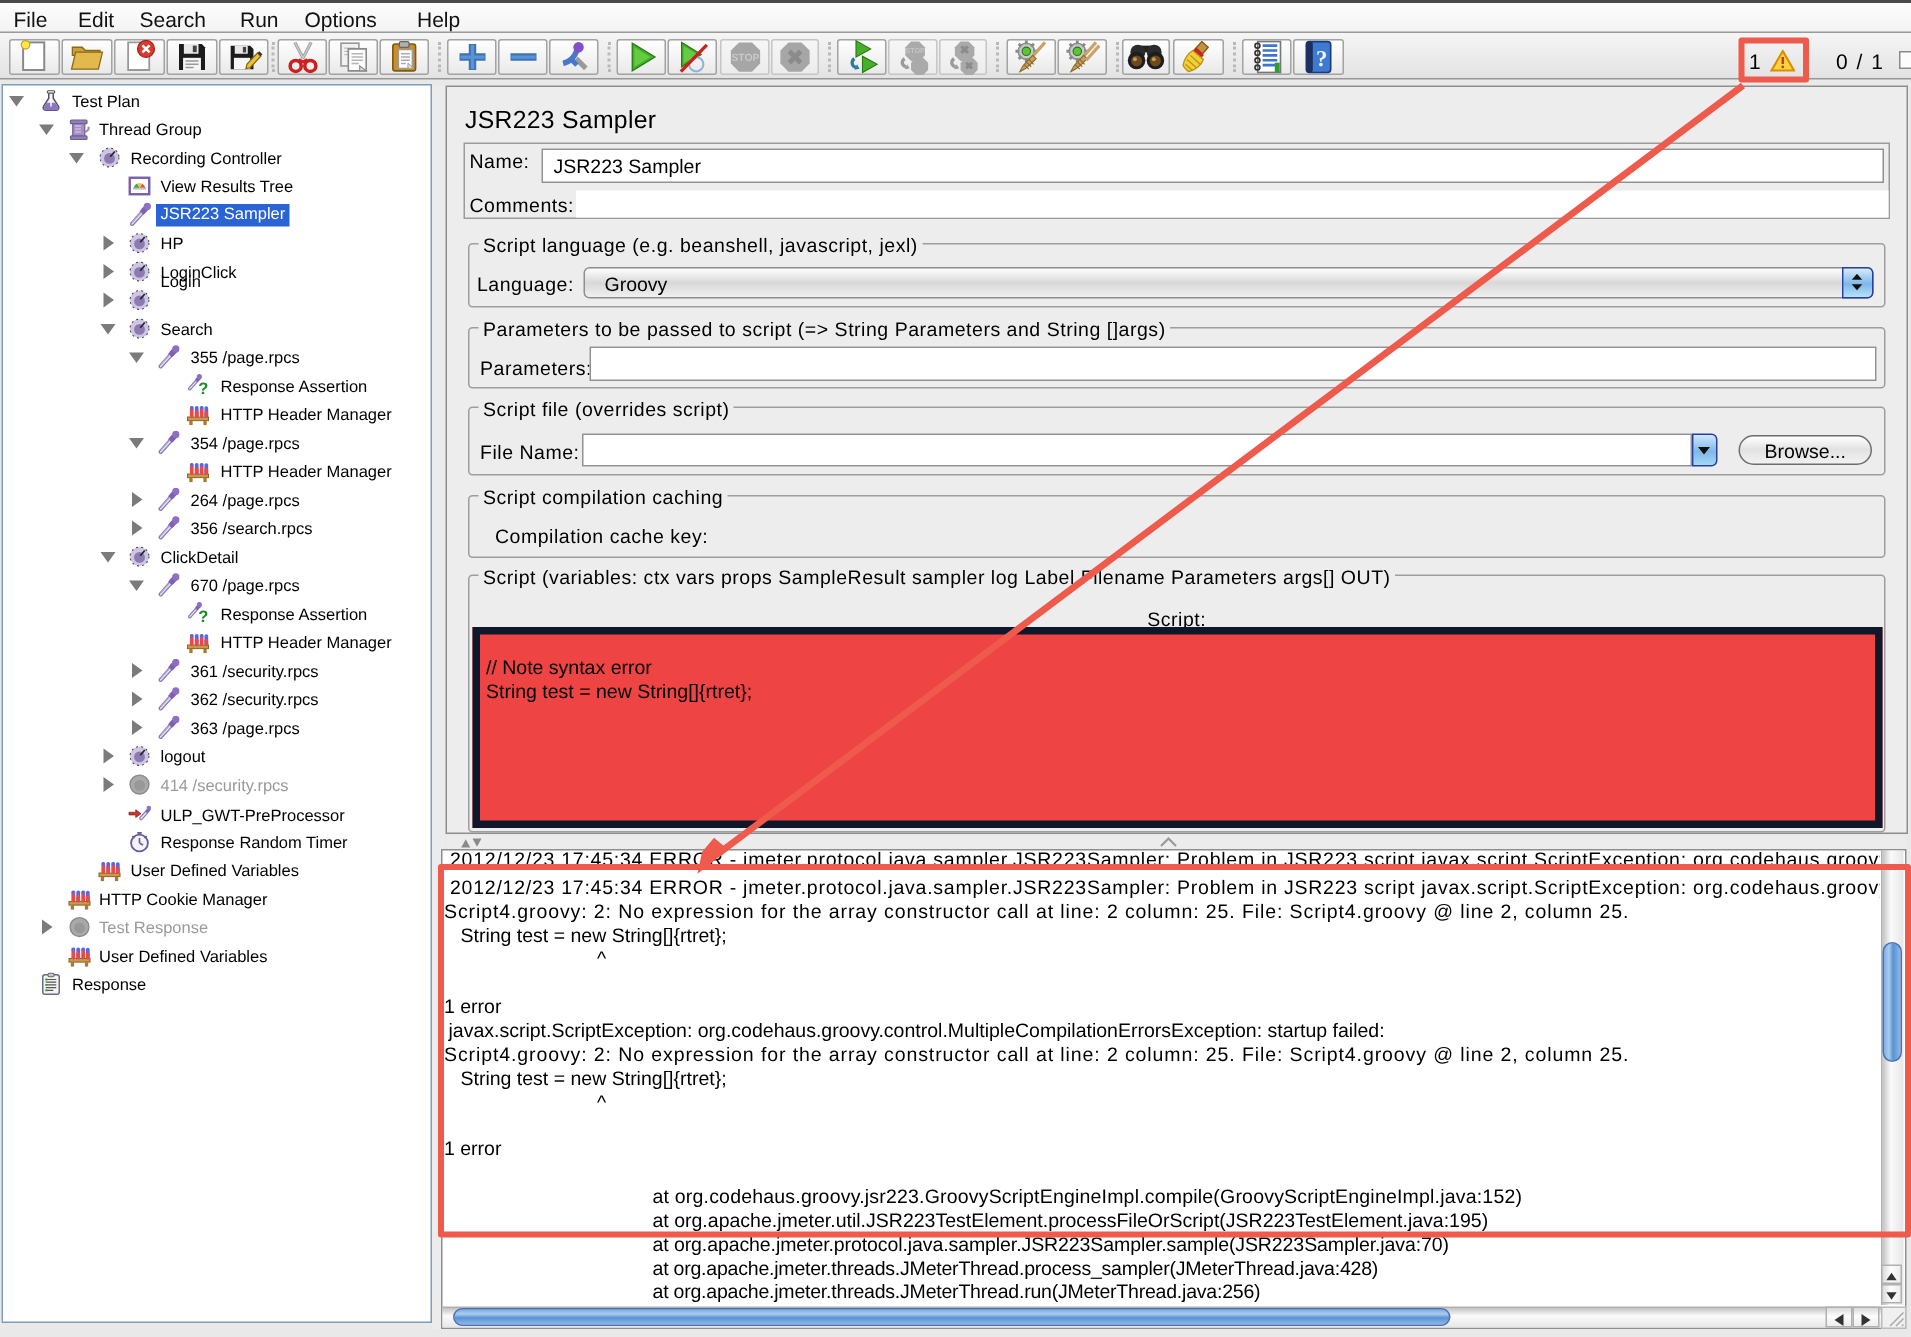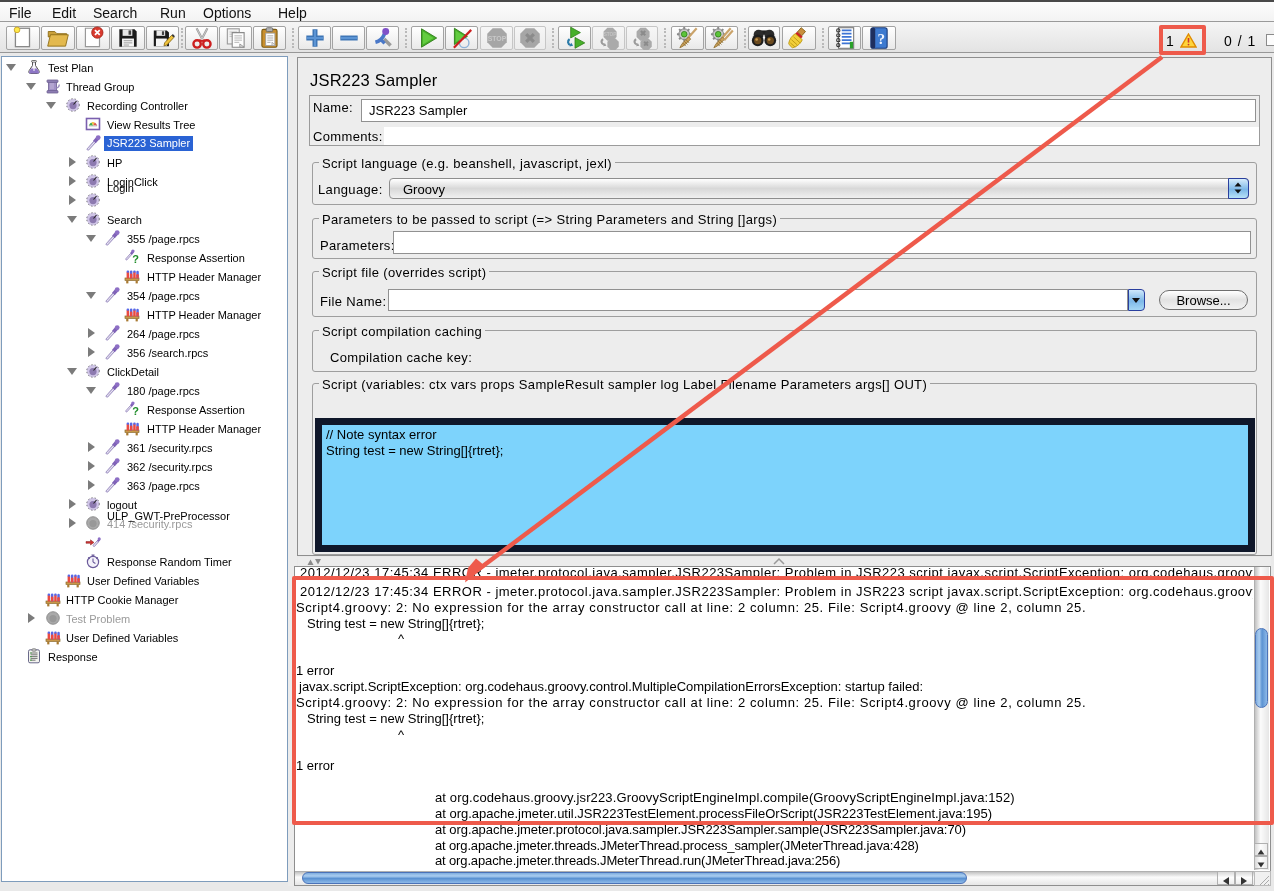--- a/index.html
+++ b/index.html
@@ -431,21 +431,21 @@
     </svg>
 <div class="trow" style="left:107px;top:362px">ClickDetail</div>
 <div class="tog togdown" style="left:86px;top:387px"></div>
 <svg class="ticon" style="left:104px;top:382px" width="16" height="16" viewBox="0 0 16 16">
       <path d="M2.2 13.8L9.5 5.5l1.6 1.4-7.5 8.2c-.6.4-1.9-.3-1.4-1.3z" fill="#e8e4f2" stroke="#8a7ab5" stroke-width="0.9"></path>
       <path d="M9 4.5l3-3c1.5-1.2 3.8 1 2.6 2.6l-3 3.2z" fill="#7d5fb5"></path>
       <circle cx="13.2" cy="2.6" r="2.4" fill="#8d6fc5"></circle>
       <path d="M8.6 5.2l2.6 2.4" stroke="#7d5fb5" stroke-width="1.6"></path>
       <path d="M3.2 13.2l6-6.6" stroke="#b9aed4" stroke-width="0.8"></path>
     </svg>
-<div class="trow" style="left:127px;top:381px">180 /page.rpcs</div>
+<div class="trow" style="left:127px;top:381px">670 /page.rpcs</div>
 <svg class="ticon" style="left:124px;top:401px" width="16" height="16" viewBox="0 0 16 16">
       <path d="M1.8 9.8L6.4 4.6l1.2 1-4.7 5.3c-.5.3-1.5-.2-1.1-1.1z" fill="#e8e4f2" stroke="#8a7ab5" stroke-width="0.8"></path>
       <path d="M6.1 3.9l1.8-1.9c1-.8 2.6.7 1.8 1.8L7.8 5.9z" fill="#7d5fb5"></path>
       <circle cx="8.9" cy="2.1" r="1.7" fill="#8d6fc5"></circle>
       <text x="8.2" y="13.5" font-family="Liberation Sans" font-size="11" font-weight="bold" fill="#1d8c28">?</text>
     </svg>
 <div class="trow" style="left:147px;top:400px">Response Assertion</div>
 <svg class="ticon" style="left:124px;top:420px" width="16" height="16" viewBox="0 0 16 16">
       <rect x="1" y="10" width="14" height="2.4" fill="#c9984a" stroke="#8a6a2a" stroke-width="0.7"></rect>
       <rect x="2.2" y="12.4" width="2.2" height="3" fill="#a97a32"></rect>
@@ -499,21 +499,21 @@
       <circle cx="8" cy="8" r="6.3" fill="#a9a9a9" stroke="#8a8a8a" stroke-width="0.9"></circle>
       <circle cx="8" cy="8.6" r="3.6" fill="#989898"></circle>
     </svg>
 <div class="trow gray" style="left:107px;top:514px">414 /security.rpcs</div>
 <svg class="ticon" style="left:85px;top:534px" width="16" height="16" viewBox="0 0 16 16">
       <path d="M1 7.5h4.5V5.8L9 8.5 5.5 11V9.3H1z" fill="#c33" stroke="#822" stroke-width="0.5"></path>
       <path d="M8.2 11.2l4-4.4 1.3 1.1-4 4.5c-.5.4-1.7-.2-1.3-1.2z" fill="#e8e4f2" stroke="#8a7ab5" stroke-width="0.8"></path>
       <path d="M12 6.4l1.6-1.7c.9-.7 2.3.6 1.6 1.6l-1.7 1.8z" fill="#7d5fb5"></path>
       <circle cx="14.2" cy="4.7" r="1.5" fill="#8d6fc5"></circle>
     </svg>
-<div class="trow" style="left:107px;top:506px">ULP_GWT-PreProcessor</div>
+<div class="trow" style="left:107px;top:534px">ULP_GWT-PreProcessor</div>
 <svg class="ticon" style="left:85px;top:553px" width="16" height="16" viewBox="0 0 16 16">
       <circle cx="8" cy="9" r="5.6" fill="#f4f2fa" stroke="#6a5a9a" stroke-width="1.2"></circle>
       <path d="M8 9V5.6M8 9l2.4 1.4" stroke="#6a5a9a" stroke-width="1.1" fill="none"></path>
       <path d="M6.5 2.2h3M8 2.2v1.4" stroke="#6a5a9a" stroke-width="1.2"></path>
       <path d="M3.2 4.4l1.5 1.3M12.8 4.4l-1.5 1.3" stroke="#6a5a9a" stroke-width="1.2"></path>
     </svg>
 <div class="trow" style="left:107px;top:552px">Response Random Timer</div>
 <svg class="ticon" style="left:65px;top:572px" width="16" height="16" viewBox="0 0 16 16">
       <rect x="1" y="10" width="14" height="2.4" fill="#c9984a" stroke="#8a6a2a" stroke-width="0.7"></rect>
       <rect x="2.2" y="12.4" width="2.2" height="3" fill="#a97a32"></rect>
@@ -540,21 +540,21 @@
       <rect x="9.2" y="2.6" width="2.5" height="2.2" rx="1" fill="#5668e8"></rect>
       <rect x="12.3" y="2.8" width="2.5" height="7.8" rx="1.2" fill="#5668e8"></rect>
       <rect x="12.3" y="6" width="2.5" height="4.6" rx="1.2" fill="#ea4a42"></rect>
     </svg>
 <div class="trow" style="left:66px;top:590px">HTTP Cookie Manager</div>
 <div class="tog togright" style="left:28px;top:613px"></div>
 <svg class="ticon" style="left:45px;top:610px" width="16" height="16" viewBox="0 0 16 16">
       <circle cx="8" cy="8" r="6.3" fill="#a9a9a9" stroke="#8a8a8a" stroke-width="0.9"></circle>
       <circle cx="8" cy="8.6" r="3.6" fill="#989898"></circle>
     </svg>
-<div class="trow gray" style="left:66px;top:609px">Test Problem</div>
+<div class="trow gray" style="left:66px;top:609px">Test Response</div>
 <svg class="ticon" style="left:45px;top:629px" width="16" height="16" viewBox="0 0 16 16">
       <rect x="1" y="10" width="14" height="2.4" fill="#c9984a" stroke="#8a6a2a" stroke-width="0.7"></rect>
       <rect x="2.2" y="12.4" width="2.2" height="3" fill="#a97a32"></rect>
       <rect x="11.6" y="12.4" width="2.2" height="3" fill="#a97a32"></rect>
       <rect x="2.6" y="3.4" width="2.5" height="7.2" rx="1.2" fill="#ea4a42"></rect>
       <rect x="2.6" y="2.6" width="2.5" height="2.2" rx="1" fill="#5668e8"></rect>
       <rect x="5.9" y="2.6" width="2.5" height="8" rx="1.2" fill="#5668e8"></rect>
       <rect x="5.9" y="5.6" width="2.5" height="5" rx="1.2" fill="#ea4a42"></rect>
       <rect x="9.2" y="3.4" width="2.5" height="7.2" rx="1.2" fill="#ea4a42"></rect>
       <rect x="9.2" y="2.6" width="2.5" height="2.2" rx="1" fill="#5668e8"></rect>
@@ -599,21 +599,22 @@
           <path d="M3 8l4 5 4-5z" fill="#111"></path>
         </svg></div>
 <div class="abs" style="left:861px;top:232px;width:89px;height:20px;background:linear-gradient(#ffffff,#e2e2e2 48%,#f2f2f2);border:1.5px solid #6e6e6e;border-radius:10px;text-align:center;font-size:13px;padding-top:2px">Browse...</div>
 <div class="fset" style="left:14px;top:272px;width:945px;height:42px">
         <span>Script compilation caching</span>
       </div>
 <div class="lbl" style="left:32px;top:292px">Compilation cache key:</div>
 <div class="fset" style="left:14px;top:325px;width:945px;height:172px">
         <span>Script (variables: ctx vars props SampleResult sampler log Label Filename Parameters args[] OUT)</span>
       </div>
-<div class="abs" style="left:17px;top:360px;width:940px;height:134px;background:#7dd3fc;border:7px solid #0f172a;font-size:13px;line-height:16px;padding:2px 0 0 4px">// Note syntax error<br>String test = new String[]{rtret};</div>
+<div class="lbl" style="left:0;top:347px;width:973px;text-align:center">Script:</div>
+<div class="abs" style="left:17px;top:360px;width:940px;height:134px;background:#ef4444;border:5px solid #0f172a;font-size:13px;line-height:16px;padding:14px 0 0 4px">// Note syntax error<br>String test = new String[]{rtret};</div>
 </div>
 <div id="divider2" class="abs" style="left:298px;top:557px;width:973px;height:9px;background:#ececec"></div>
 <svg class="abs" style="left:307px;top:558px" width="15" height="8" viewBox="0 0 15 8">
   <path d="M0.5 7l3-5.5 3 5.5z" fill="#8a8a8a"></path>
       <path d="M8 1l3 5.5 3-5.5z" fill="#8a8a8a"></path>
 </svg>
 <svg class="abs" style="left:772px;top:557px" width="14" height="8" viewBox="0 0 14 8">
   <path d="M2 7l5-5 5 5" fill="none" stroke="#9a9a9a" stroke-width="1.5"></path>
 </svg>
 <div class="abs" style="left:294px;top:566px;width:977px;height:320px;background:#fff;border:1px solid #8e8e8e"></div>

